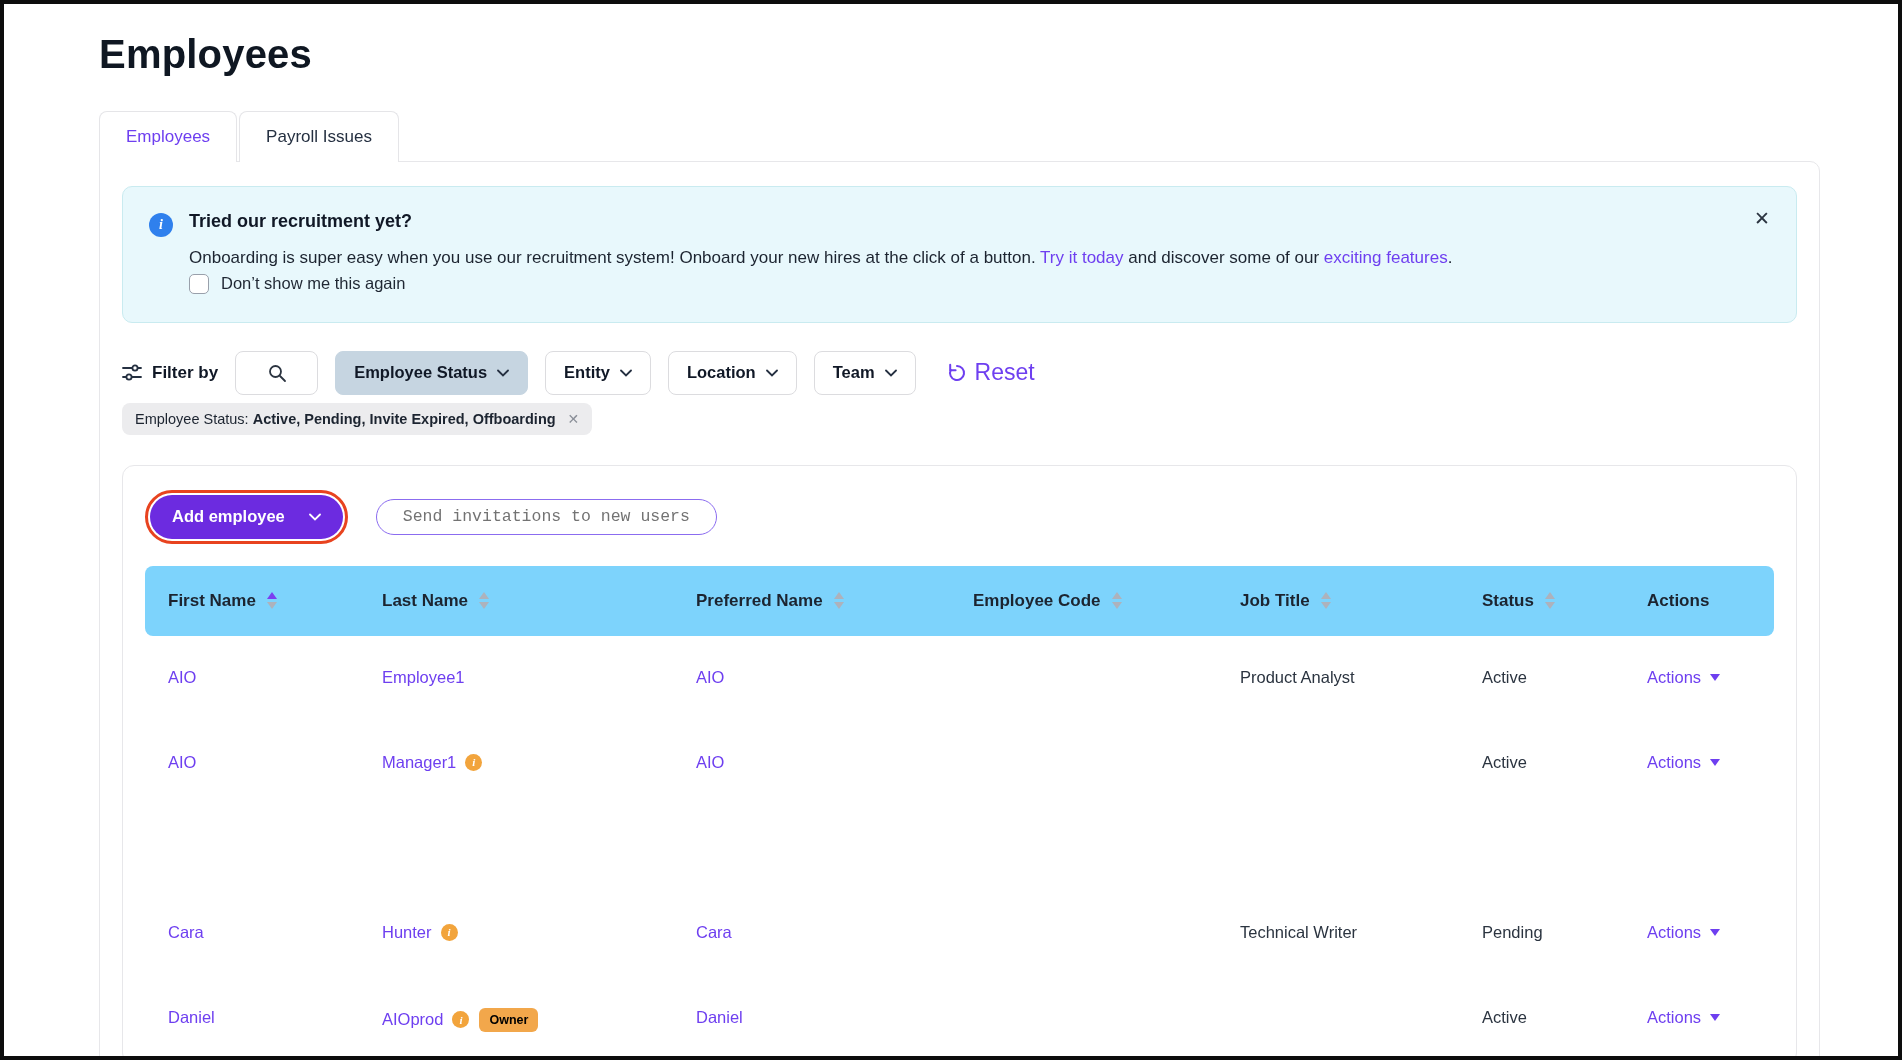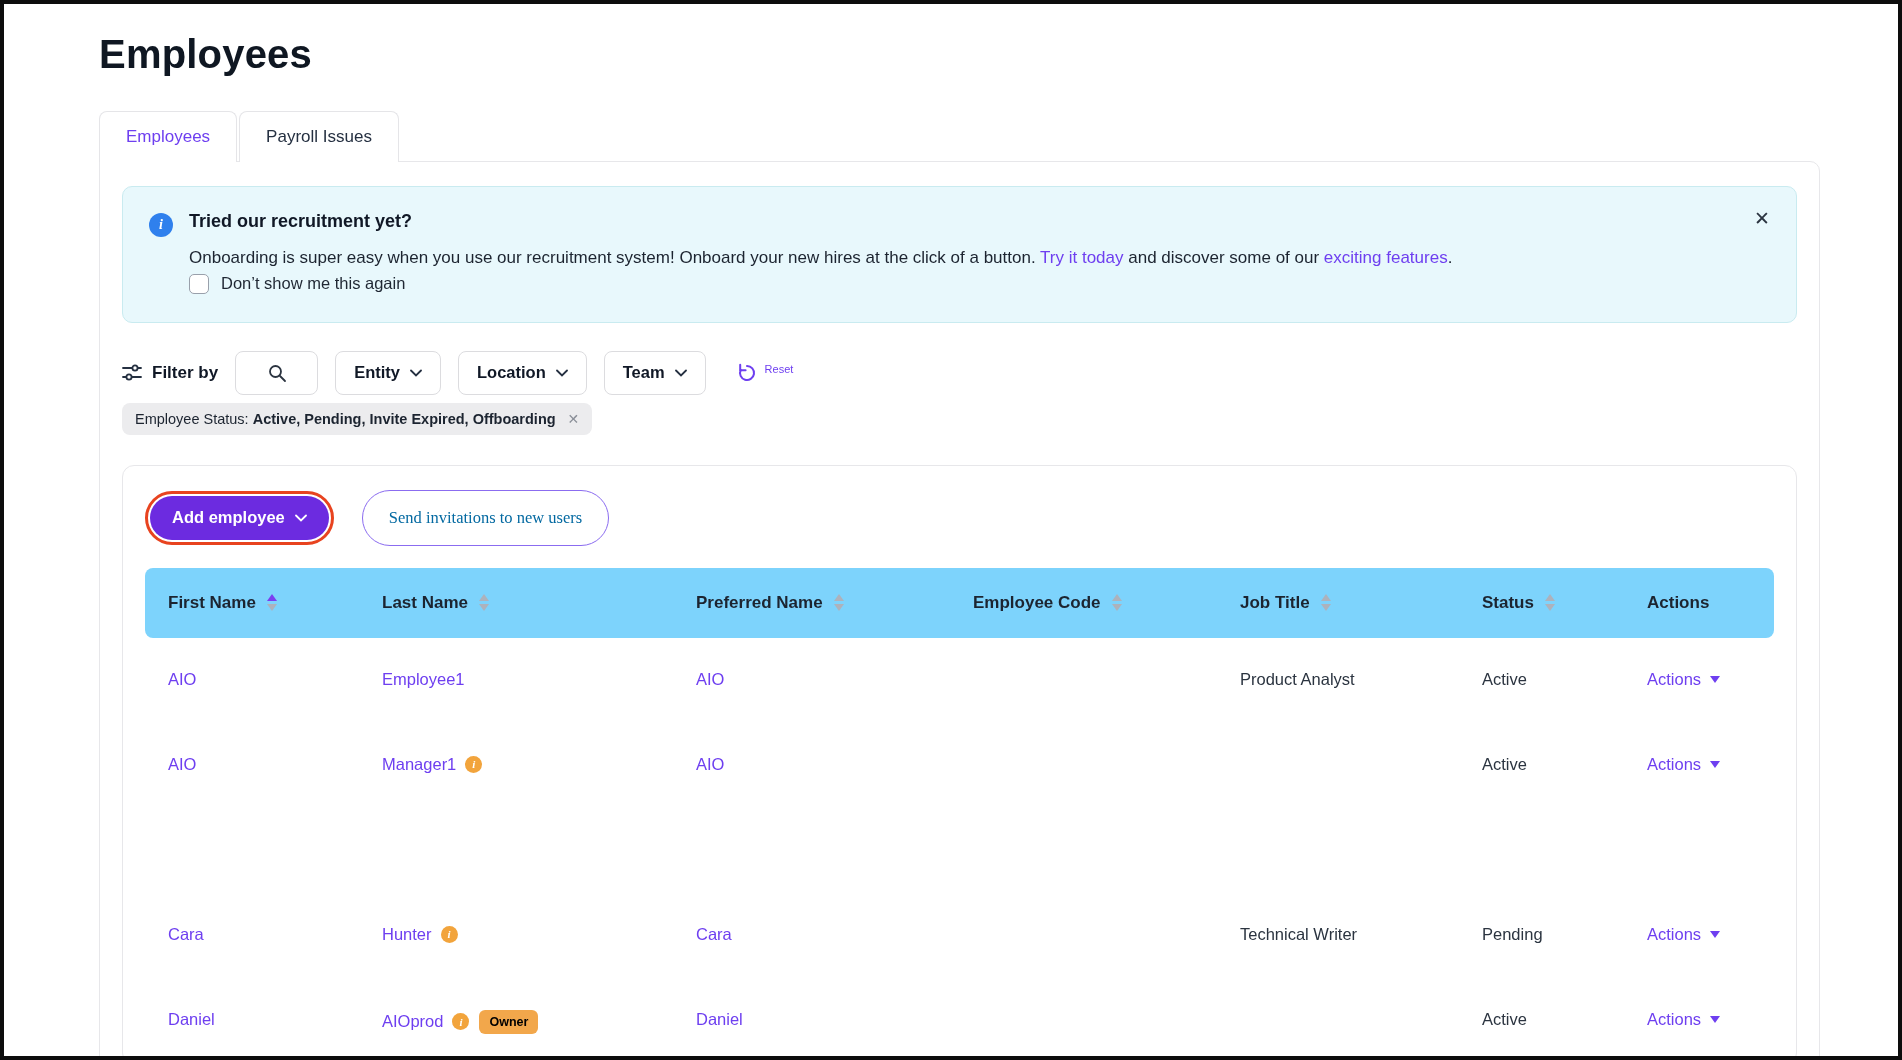--- a/index.html
+++ b/index.html
@@ -61,22 +61,22 @@
     display: flex; align-items: center; justify-content: center; cursor: pointer;
   }
   .dropdown {
     height: 44px; padding: 0 18px; border-radius: 8px; border: 1px solid #dcdcdf;
     background: #fff; font-family: inherit; font-size: 16.5px; font-weight: 700; color: #101826;
     display: inline-flex; align-items: center; gap: 10px; cursor: pointer;
   }
   .dropdown.selected { background: #c6d5e1; border-color: #c6d5e1; }
   .chev { flex: 0 0 auto; }
   .reset-btn {
-    display: inline-flex; gap: 8px; background: none; border: none;
-    color: #6e3ff0; font-size: 11px; font-family: inherit; cursor: pointer; margin-left: 14px;
+    display: inline-flex; align-items: center; gap: 8px; background: none; border: none;
+    color: #6e3ff0; font-size: 23px; font-family: inherit; cursor: pointer; margin-left: 14px;
   }
 
   
   .chip-row { margin-top: 8px; }
   .chip {
     display: inline-flex; align-items: center; gap: 12px; background: #ececee;
     border-radius: 8px; padding: 8px 13px; font-size: 14.5px; color: #1c2430;
   }
   .chip b { font-weight: 700; }
   .chip-x { background: none; border: none; color: #8a8f98; font-size: 14px; cursor: pointer; line-height: 1; }
@@ -84,25 +84,25 @@
   
   .table-card {
     margin-top: 30px; border: 1px solid #e7e7ea; border-radius: 12px;
     padding: 24px 22px; height: 600px; background: #fff;
   }
   .toolbar { display: flex; align-items: center; gap: 28px; }
   .highlight-ring { border: 3px solid #e8431f; border-radius: 999px; padding: 2px; display: inline-block; }
   .btn-primary {
     height: 44px; padding: 0 22px; border: none; border-radius: 999px;
     background: #6c2be0; color: #fff; font-family: inherit; font-size: 16.5px; font-weight: 700;
-    display: inline-flex; align-items: center; gap: 10px; cursor: pointer;
+    display: inline-flex; align-items: center; gap: 24px; cursor: pointer;
   }
   .btn-outline {
-    height: 56px; padding: 0 26px; border: 1px solid #8b6cf0; border-radius: 999px;
-    background: #fff; color: #0369a1; font-family: Liberation Serif, serif; font-size: 16.5px;
+    height: 36px; padding: 0 26px; border: 1px solid #8b6cf0; border-radius: 999px;
+    background: #fff; color: #737373; font-family: Liberation Mono, monospace; font-size: 16.5px;
     display: inline-flex; align-items: center; cursor: pointer;
   }
 
   .table { margin-top: 22px; --cols: 214px 314px 277px 267px 242px 165px 1fr; }
   .thead {
     display: grid; grid-template-columns: var(--cols); align-items: center;
     height: 70px; padding-left: 23px; background: #7dd3fc; border-radius: 8px;
   }
   .hcell { display: flex; align-items: center; gap: 11px; font-size: 17px; font-weight: 700; color: #1c2430; cursor: pointer; }
   .sort { display: inline-flex; flex-direction: column; gap: 3px; cursor: pointer; }
@@ -171,20 +171,26 @@
         </svg>
         <span>Filter by</span>
       </div>
       <button class="icon-btn">
         <svg width="20" height="20" viewBox="0 0 20 20">
           <circle cx="8.5" cy="8.5" r="5.5" fill="none" stroke="#2b3440" stroke-width="1.8"></circle>
           <line x1="13" y1="13" x2="18" y2="18" stroke="#2b3440" stroke-width="1.8" stroke-linecap="round"></line>
         </svg>
       </button>
       <span style="display:inline-flex; gap:17px;">
+          <button class="dropdown selected">
+    <span>Employee Status</span>
+    <svg class="chev" width="12" height="8" viewBox="0 0 12 8">
+              <path d="M1 1.5 L6 6.5 L11 1.5" fill="none" stroke="#253041" stroke-width="1.8" stroke-linecap="round"></path>
+            </svg>
+  </button>
           <button class="dropdown">
     <span>Entity</span>
     <svg class="chev" width="12" height="8" viewBox="0 0 12 8">
               <path d="M1 1.5 L6 6.5 L11 1.5" fill="none" stroke="#253041" stroke-width="1.8" stroke-linecap="round"></path>
             </svg>
   </button>
           <button class="dropdown">
     <span>Location</span>
     <svg class="chev" width="12" height="8" viewBox="0 0 12 8">
               <path d="M1 1.5 L6 6.5 L11 1.5" fill="none" stroke="#253041" stroke-width="1.8" stroke-linecap="round"></path>

